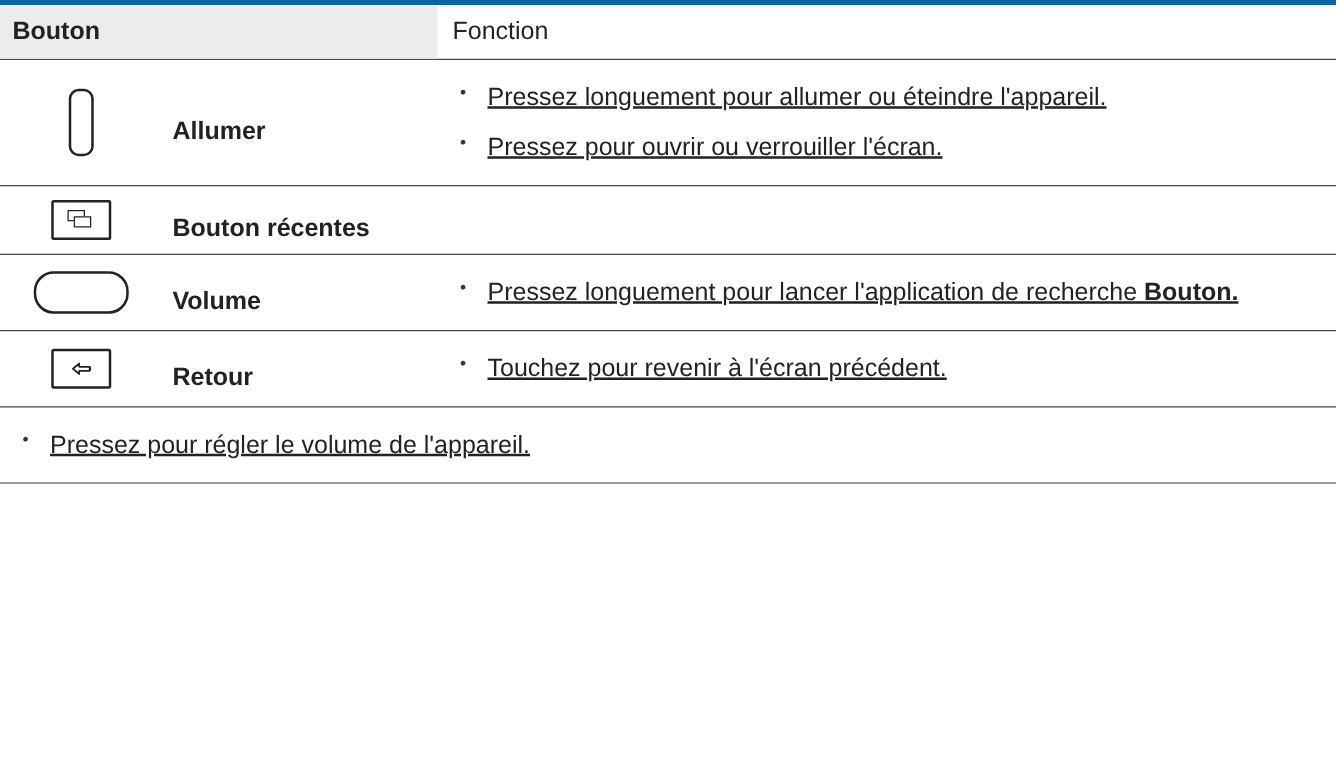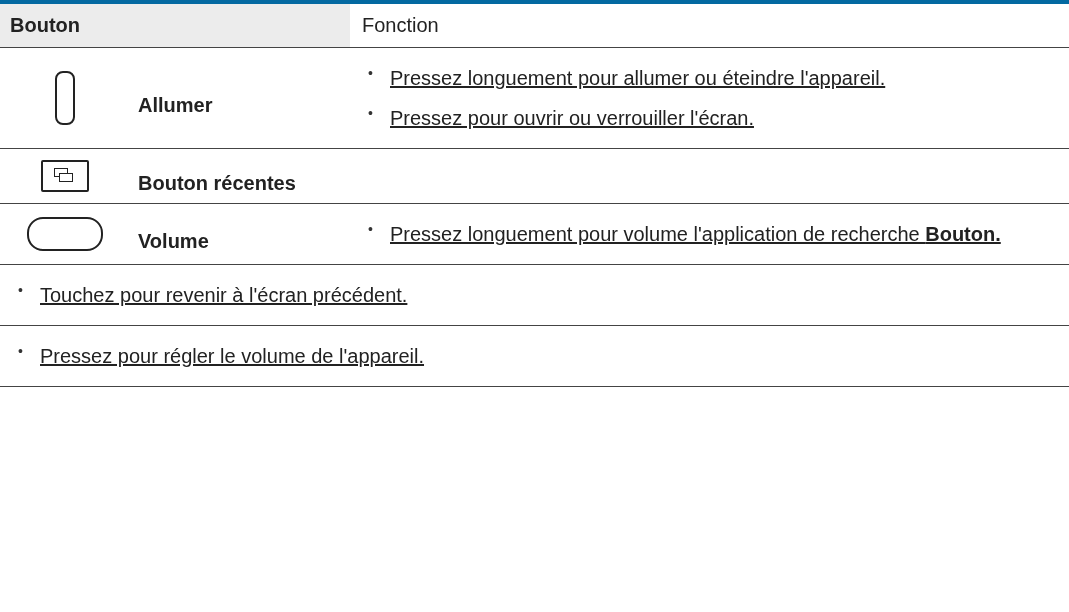--- a/index.html
+++ b/index.html
@@ -198,27 +198,39 @@
   <div class="row">
     <div class="col-btn">
       <div class="icon-wrap">
         <div class="icon-home"></div>
       </div>
       <div class="btn-name">Volume</div>
     </div>
     <div class="col-fn">
       <ul class="fn-list">
         <li>
-          <span>Pressez longuement pour volume l'application de recherche </span><span class="bold-inline">Bouton.</span>
+          <span>Pressez longuement pour lancer l'application de recherche </span><span class="bold-inline">Bouton.</span>
         </li>
       </ul>
     </div>
   </div>
 
   <div class="row">
+    <div class="col-btn">
+      <div class="icon-wrap">
+        <div class="icon-back">
+          <svg viewBox="0 0 24 16">
+            <path d="M4 8 L10 3 L10 6 L20 6 L20 10 L10 10 L10 13 Z M4 8 L10 3" fill="none" stroke="#222" stroke-width="1.5" stroke-linejoin="round"></path>
+            <path d="M10 3 L4 8 L10 13" fill="none" stroke="#222" stroke-width="1.5" stroke-linejoin="round" stroke-linecap="round"></path>
+            <path d="M10 6 L20 6 C21 6 21 10 20 10 L10 10" fill="none" stroke="#222" stroke-width="1.5" stroke-linejoin="round"></path>
+          </svg>
+        </div>
+      </div>
+      <div class="btn-name">Retour</div>
+    </div>
     <div class="col-fn">
       <ul class="fn-list">
         <li>Touchez pour revenir à l'écran précédent.</li>
       </ul>
     </div>
   </div>
 
   <div class="row">
     <div class="col-fn">
       <ul class="fn-list">

